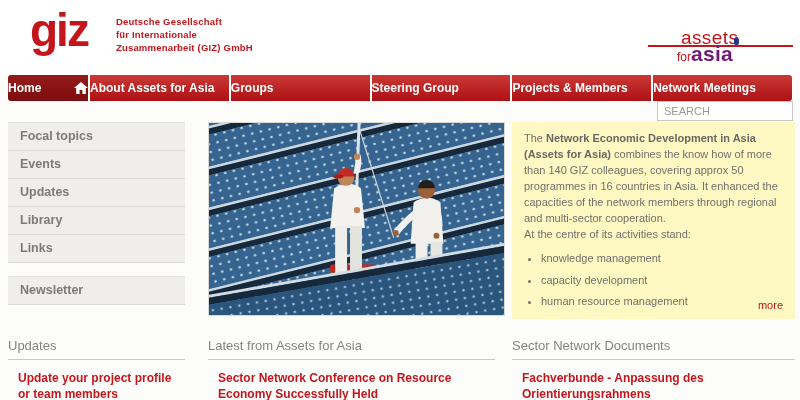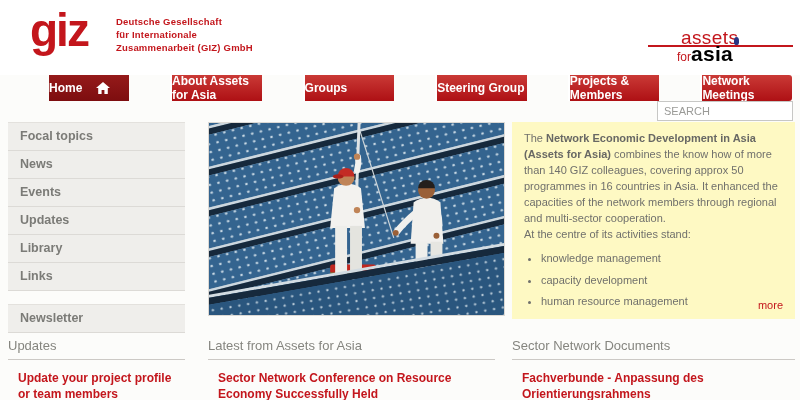--- a/index.html
+++ b/index.html
@@ -9,26 +9,26 @@
   
   .header{position:absolute;left:0;top:0;width:800px;height:75px;background:#fff;}
   .giz-logo{position:absolute;left:30px;top:8px;display:flex;align-items:flex-start;cursor:pointer;}
   .giz-word{font-size:46px;line-height:44px;font-weight:bold;color:#c3161c;letter-spacing:-2px;}
   .giz-tagline{margin-left:28px;margin-top:7px;font-size:9.5px;font-weight:bold;color:#c3161c;line-height:13px;letter-spacing:.2px;}
   .afa-logo{position:absolute;right:7px;top:26px;width:145px;height:48px;cursor:pointer;}
   .afa-line{position:absolute;left:0;right:0;top:19px;height:2px;background:#c3161c;}
   .afa-assets{position:absolute;left:33px;top:1px;font-size:19px;color:#c3161c;letter-spacing:.4px;}
   .afa-forasia{position:absolute;left:29px;top:16px;white-space:nowrap;}
   .afa-for{font-size:12px;color:#c3161c;}
-  .afa-asia{font-size:21px;font-weight:bold;color:#000000;letter-spacing:.3px;}
+  .afa-asia{font-size:21px;font-weight:bold;color:#701a75;letter-spacing:.3px;}
   .afa-person{position:absolute;left:86px;top:11px;width:5px;height:8px;background:#283583;border-radius:50% 50% 30% 30%;}
 
   
   .navbar{position:absolute;left:8px;top:75px;width:784px;height:26px;display:flex;border-radius:3px;overflow:hidden;}
-  .tab{display:flex;align-items:center;justify-content:flex-start;gap:14px;color:#fff;font-size:12px;font-weight:bold;cursor:pointer;background:linear-gradient(#ca3a36,#ae1014);margin-left:41px;}
+  .tab{display:flex;align-items:center;justify-content:space-between;gap:14px;color:#fff;font-size:12px;font-weight:bold;cursor:pointer;background:linear-gradient(#ca3a36,#ae1014);}
   .tab + .tab{border-left:2px solid #fff;}
   .tab.home{width:80px;flex:none;background:linear-gradient(#951a1a,#7d0d0f);}
   .tab.grow{flex:1;}
   .home-icon svg{display:block;}
 
   
   .search-input{position:absolute;right:7px;top:101px;width:128px;height:18px;border:1px solid #c7c7c5;background:#fff;font-family:"Liberation Sans",sans-serif;font-size:11px;color:#9a9a97;padding:0 0 0 6px;outline:none;}
   .search-input::placeholder{color:#9a9a97;}
 
   
@@ -103,21 +103,20 @@
       </div>
     <div class="tab grow">
         <span>Network Meetings</span>
       </div>
   </nav>
 
   <input class="search-input" type="text" placeholder="SEARCH" style="">
 
   <aside class="sidebar">
     <div class="side-item first">Focal topics</div>
-    <div class="side-item">News</div>
     <div class="side-item">Events</div>
     <div class="side-item">Updates</div>
     <div class="side-item">Library</div>
     <div class="side-item">Links</div>
     <div class="side-gap"></div>
     <div class="side-item first">Newsletter</div>
   </aside>
 
   <figure class="photo" style="margin:0">
     <svg viewBox="0 0 297 194" preserveAspectRatio="none">

